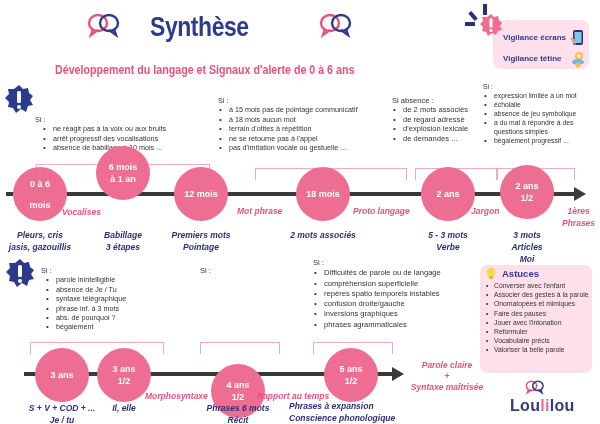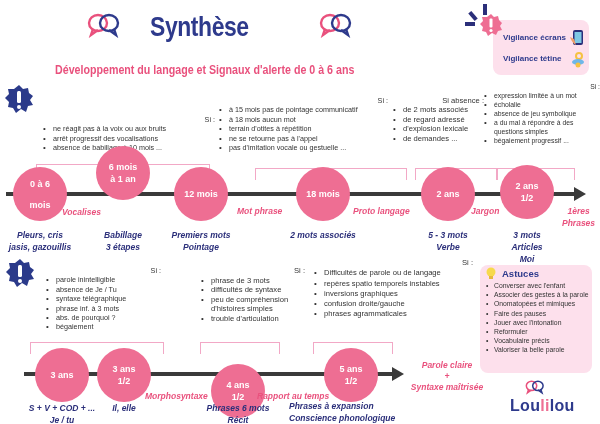--- a/index.html
+++ b/index.html
@@ -5,27 +5,27 @@
   * { box-sizing: border-box; margin: 0; padding: 0; }
   html, body { width: 600px; height: 424px; background: #ffffff; overflow: hidden; }
   body { position: relative; font-family: "Liberation Sans", sans-serif; color: #2b2f7a; }
   .abs { position: absolute; }
 
   .title { left: 150px; top: 12px; width: 130px; font-family: "Liberation Sans", sans-serif; font-weight: bold; font-size: 27px; color: #2e3a8c; letter-spacing: -0.5px; transform: scaleX(0.85); transform-origin: left; }
   .subtitle { left: 55px; top: 62px; font-weight: bold; font-size: 13px; color: #e9517d; transform: scaleX(0.82); transform-origin: left; white-space: nowrap; }
 
   .bubble-logo { width: 38px; height: 26px; }
 
-  .vig-box { left: 493px; top: 20px; width: 96px; height: 55px; background: #fde0ec; border-radius: 8px; }
+  .vig-box { left: 493px; top: 20px; width: 96px; height: 49px; background: #fde0ec; border-radius: 8px; }
   .vig-item { position: absolute; left: 10px; font-size: 8px; font-weight: bold; color: #2e3a8c; white-space: nowrap; }
 
   .alert-badge { width: 28px; height: 28px; }
 
   .si-block { font-size: 7.2px; color: #333; line-height: 9.4px; }
-  .si-block .lbl { font-size: 7.2px; color: #333; text-align: right; }
+  .si-block .lbl { font-size: 7.2px; color: #333; }
   .si-block ul { list-style: none; }
   .si-block li { position: relative; padding-left: 11px; }
   .si-block li::before { content: "•"; position: absolute; left: 1px; color: #333; font-size: 8px; }
 
   .bracket { border: 1.5px solid #f2a8c6; border-bottom: none; height: 12px; }
 
   .timeline { height: 4px; background: #3a3a3a; }
   .arrow-head { width: 0; height: 0; border-top: 7px solid transparent; border-bottom: 7px solid transparent; border-left: 12px solid #3a3a3a; }
   .arrow-head::after { content: ""; }
 
@@ -210,35 +210,30 @@
     <li>absence de Je / Tu</li>
     <li>syntaxe télégraphique</li>
     <li>phrase inf. à 3 mots</li>
     <li>abs. de pourquoi ?</li>
     <li>bégaiement</li>
   </ul>
 </div>
 
 <div class="abs si-block" style="left:200px;top:266px;width:105px;font-size:7.6px;line-height:9.6px;">
   <div class="lbl" style="font-size:7.6px;">Si :</div>
-  <ul>
-    <li>phrase de 3 mots</li>
-    <li>difficultés de syntaxe</li>
-    <li>peu de compréhension d'histoires simples</li>
-    <li>trouble d'articulation</li>
-  </ul>
 </div>
 
 <div class="abs si-block" style="left:313px;top:258px;width:160px;font-size:7.6px;line-height:10.3px;">
   <div class="lbl" style="font-size:7.6px;">Si :</div>
   <ul>
     <li>Difficultés de parole ou de langage</li>
+    <li>compréhension superficielle</li>
     <li>repères spatio temporels instables</li>
+    <li>confusion droite/gauche</li>
     <li>inversions graphiques</li>
-    <li>confusion droite/gauche</li>
     <li>phrases agrammaticales</li>
   </ul>
 </div>
 
 <div class="abs bracket" style="left:30px;top:342px;width:134px;"></div>
 <div class="abs bracket" style="left:200px;top:342px;width:80px;"></div>
 <div class="abs bracket" style="left:313px;top:342px;width:80px;"></div>
 
 <div class="abs timeline" style="left:24px;top:372px;width:370px;"></div>
 <div class="abs arrow-head" style="left:392px;top:367px;"></div>

